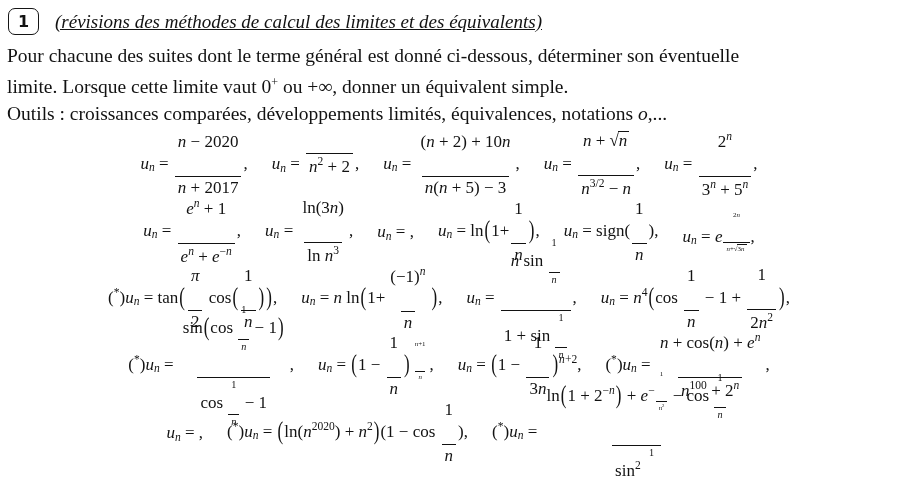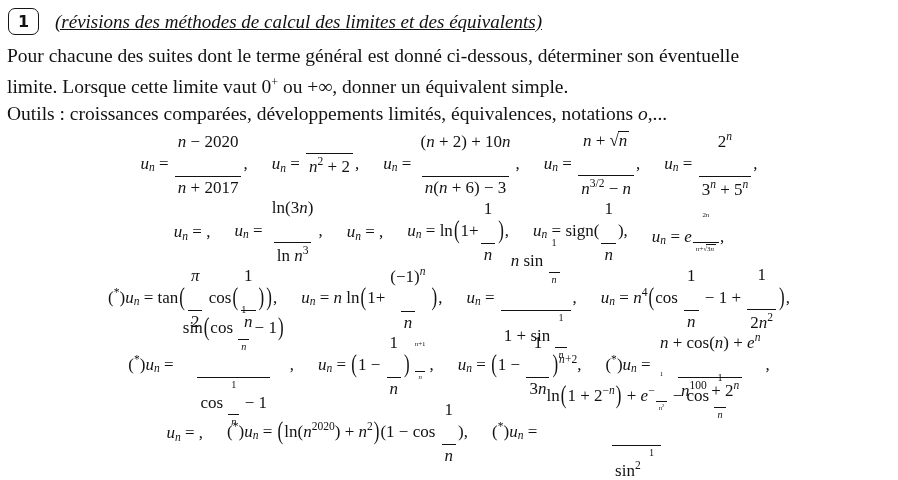--- a/index.html
+++ b/index.html
@@ -71,33 +71,36 @@
     <div class="math-row">
         <span class="formula"><span class="mi">u</span><span class="sub"><span class="mi">n</span></span><span class="mr"> = </span><span class="frac">
             <span class="num"><span class="mi">n</span><span class="mr"> − 2020</span></span>
             <span class="den"><span class="mi">n</span><span class="mr"> + 2017</span></span>
           </span><span class="mr">,</span></span>
         <span class="formula"><span class="mi">u</span><span class="sub"><span class="mi">n</span></span><span class="mr"> = </span><span class="frac">
             <span class="den"><span class="mi">n</span><span class="sup"><span class="mr">2</span></span><span class="mr"> + 2</span></span>
           </span><span class="mr">,</span></span>
         <span class="formula"><span class="mi">u</span><span class="sub"><span class="mi">n</span></span><span class="mr"> = </span><span class="frac">
             <span class="num"><span class="mr">(</span><span class="mi">n</span><span class="mr"> + 2) + 10</span><span class="mi">n</span></span>
-            <span class="den"><span class="mi">n</span><span class="mr">(</span><span class="mi">n</span><span class="mr"> + 6) − 3</span></span>
+            <span class="den"><span class="mi">n</span><span class="mr">(</span><span class="mi">n</span><span class="mr"> + 5) − 3</span></span>
           </span><span class="mr">,</span></span>
         <span class="formula"><span class="mi">u</span><span class="sub"><span class="mi">n</span></span><span class="mr"> = </span><span class="frac">
             <span class="num"><span class="mi">n</span><span class="mr"> + </span><span class="sqrt"><span class="rad">√</span><span class="vinc"><span class="mi">n</span></span></span></span>
             <span class="den"><span class="mi">n</span><span class="sup"><span class="mr">3/2</span></span><span class="mr"> − </span><span class="mi">n</span></span>
           </span><span class="mr">,</span></span>
         <span class="formula"><span class="mi">u</span><span class="sub"><span class="mi">n</span></span><span class="mr"> = </span><span class="frac">
             <span class="num"><span class="mr">2</span><span class="sup"><span class="mi">n</span></span></span>
             <span class="den"><span class="mr">3</span><span class="sup"><span class="mi">n</span></span><span class="mr"> + 5</span><span class="sup"><span class="mi">n</span></span></span>
           </span><span class="mr">,</span></span>
       </div>
     <div class="math-row">
-        <span class="formula"><span class="mi">u</span><span class="sub"><span class="mi">n</span></span><span class="mr"> = </span><span class="mr">,</span></span>
+        <span class="formula"><span class="mi">u</span><span class="sub"><span class="mi">n</span></span><span class="mr"> = </span><span class="frac">
+            <span class="num"><span class="mi">e</span><span class="sup"><span class="mi">n</span></span><span class="mr"> + 1</span></span>
+            <span class="den"><span class="mi">e</span><span class="sup"><span class="mi">n</span></span><span class="mr"> + </span><span class="mi">e</span><span class="sup"><span class="mr">−</span><span class="mi">n</span></span></span>
+          </span><span class="mr">,</span></span>
         <span class="formula"><span class="mi">u</span><span class="sub"><span class="mi">n</span></span><span class="mr"> = </span><span class="frac">
             <span class="num"><span class="mr">ln(3</span><span class="mi">n</span><span class="mr">)</span></span>
             <span class="den"><span class="mr">ln </span><span class="mi">n</span><span class="sup"><span class="mr">3</span></span></span>
           </span><span class="mr">,</span></span>
         <span class="formula"><span class="mi">u</span><span class="sub"><span class="mi">n</span></span><span class="mr"> = </span><span class="mr">,</span></span>
         <span class="formula"><span class="mi">u</span><span class="sub"><span class="mi">n</span></span><span class="mr"> = </span><span class="mr">ln</span><span class="bigp">(</span><span class="mr">1+</span><span class="frac">
             <span class="num"><span class="mr">1</span></span>
             <span class="den"><span class="mi">n</span></span>
           </span><span class="bigp">)</span><span class="mr">,</span></span>
         <span class="formula"><span class="mi">u</span><span class="sub"><span class="mi">n</span></span><span class="mr"> = </span><span class="mr">sign(</span><span class="frac">

